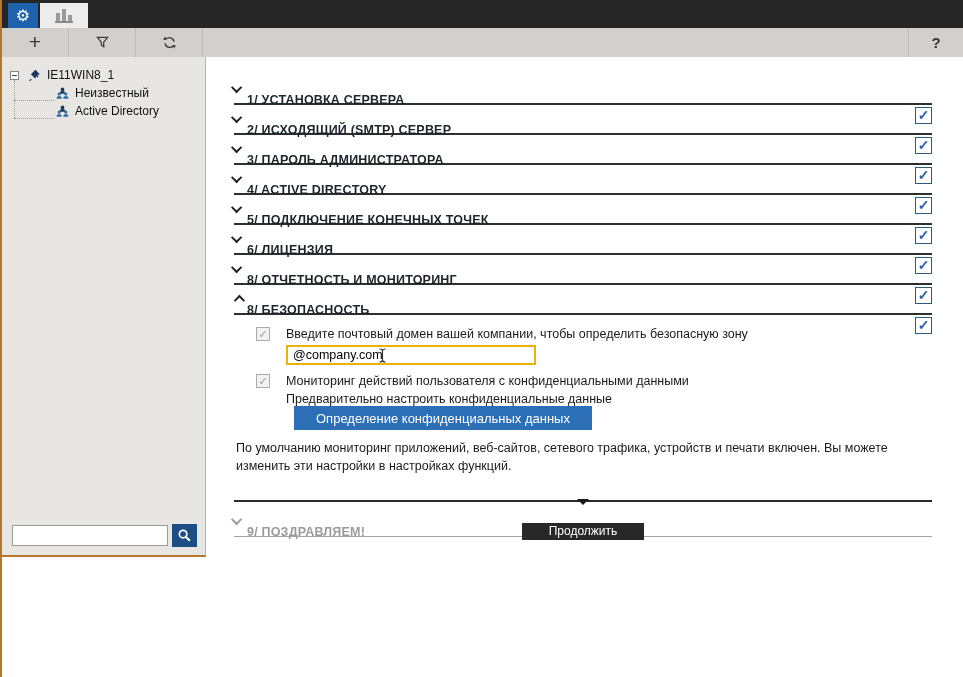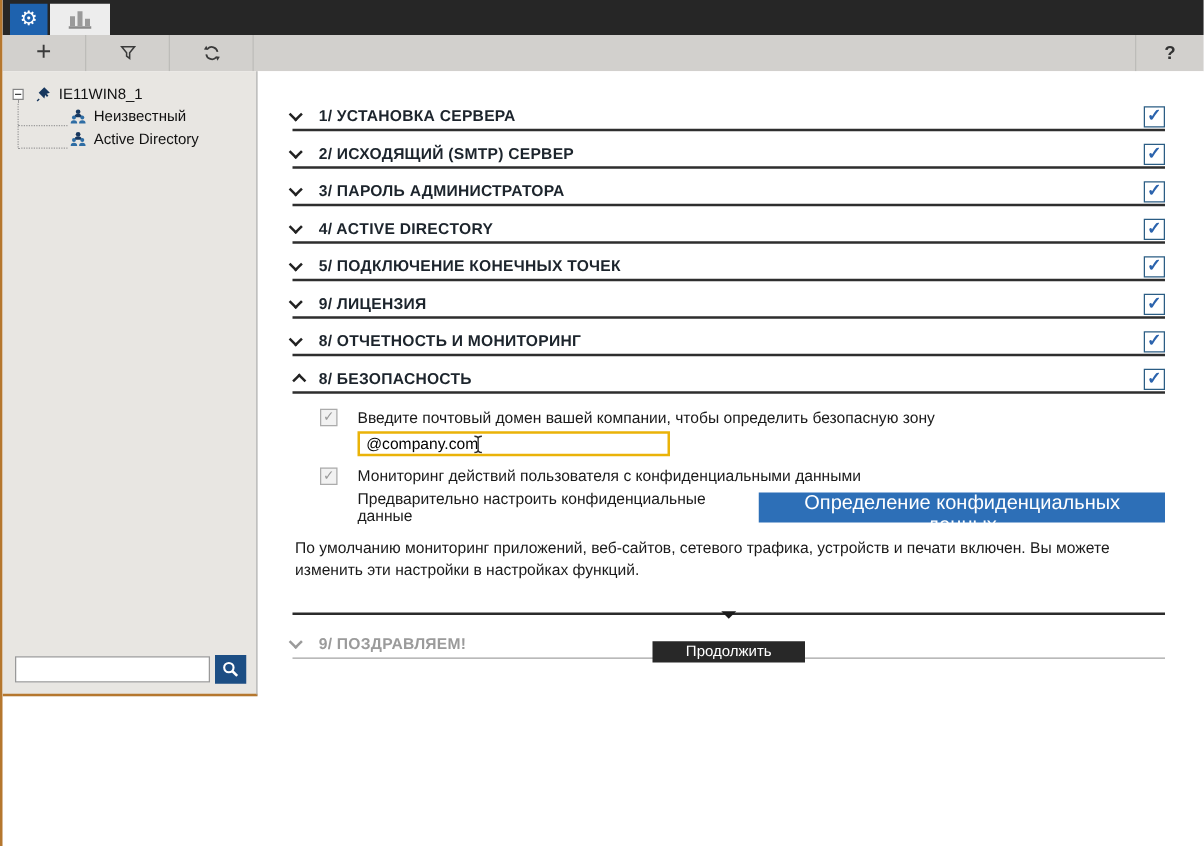--- a/index.html
+++ b/index.html
@@ -74,22 +74,22 @@
     font-family: "Liberation Sans", sans-serif; font-size: 12px; padding: 0 4px; outline: none;
   }
   .search-btn {
     width: 25px; height: 23px; background: #1c4e84; border: none; margin-left: 4px;
     display: flex; align-items: center; justify-content: center; cursor: pointer;
   }
 
   
   .sec { margin-bottom: 10px; }
   .sec-header {
-    display: flex; align-items: center; height: 20px;
-    border-bottom: 2px solid #2e2e2e; padding-bottom: 2px; cursor: pointer;
+    display: flex; height: 20px;
+    border-bottom: 2px solid #2e2e2e; padding-bottom: 2px; cursor: pointer; flex-direction: column;
   }
   .chev { width: 8px; height: 8px; border-left: 2px solid #222; border-bottom: 2px solid #222; flex: none; }
   .chev.down { transform: rotate(-45deg) translateY(-2px); }
   .chev.up { transform: rotate(135deg) translateY(-2px); }
   .sec-label {
     margin-left: 13px; font-size: 12.5px; font-weight: bold; color: #1c242c; letter-spacing: .2px;
   }
   .cb-blue {
     margin-left: auto; width: 17px; height: 17px; border: 1px solid #2b5d84; background: #fff;
     display: flex; align-items: center; justify-content: center; cursor: pointer; flex: none;
@@ -110,24 +110,24 @@
     color: #9a9a9a; font-size: 11px; line-height: 12px; text-align: center;
     margin-right: 16px; flex: none; cursor: default;
   }
   .empty-cb { background: #fff; border-color: #8a8a8a; color: transparent; cursor: pointer; }
   .input-row { position: relative; margin: 4px 0 0 52px; width: 250px; }
   .domain-input {
     width: 250px; height: 20px; border: 2px solid #eab308; background: #fff;
     font-family: "Liberation Sans", sans-serif; font-size: 12.5px; padding: 0 5px; outline: none;
   }
   .ibeam { position: absolute; left: 92px; top: 3px; pointer-events: none; }
-  .preconf-row { display: flex; align-items: center; margin: 4px 0 0 52px; }
+  .preconf-row { display: flex; align-items: flex-start; margin: 4px 0 0 52px; flex-direction: column; }
   .define-btn {
     margin-left: 8px; height: 24px; background: #2d6fb7; color: #fff; border: none;
-    font-family: "Liberation Sans", sans-serif; font-size: 16px; padding: 0 12px; cursor: pointer;
+    font-family: "Liberation Sans", sans-serif; font-size: 13px; padding: 0 22px; cursor: pointer;
   }
   .note { margin: 10px 0 0 2px; width: 662px; line-height: 1.42; }
   .continue-wrap { margin-top: 7px; text-align: center; position: relative; height: 17px; }
   .continue-btn {
     height: 17px; min-width: 122px; background: #282828; color: #fff; border: none;
     font-family: "Liberation Sans", sans-serif; font-size: 12px; line-height: 16px; padding: 0 14px; cursor: pointer; margin-top: 40px;
   }
   .continue-caret {
     position: absolute; left: 50%; top: 16px; transform: translateX(-50%);
     width: 0; height: 0; border-left: 6px solid transparent; border-right: 6px solid transparent;
@@ -271,21 +271,21 @@
         <span class="sec-label">5/ ПОДКЛЮЧЕНИЕ КОНЕЧНЫХ ТОЧЕК</span>
         <span class="cb-blue">
             <span class="check">✓</span>
           </span>
       </div>
     </div>
 
     <div class="sec">
       <div class="sec-header">
         <span class="chev down"></span>
-        <span class="sec-label">9/ ЛИЦЕНЗИЯ</span>
+        <span class="sec-label">6/ ЛИЦЕНЗИЯ</span>
         <span class="cb-blue">
             <span class="check">✓</span>
           </span>
       </div>
     </div>
 
     <div class="sec">
       <div class="sec-header">
         <span class="chev down"></span>
         <span class="sec-label">8/ ОТЧЕТНОСТЬ И МОНИТОРИНГ</span>

